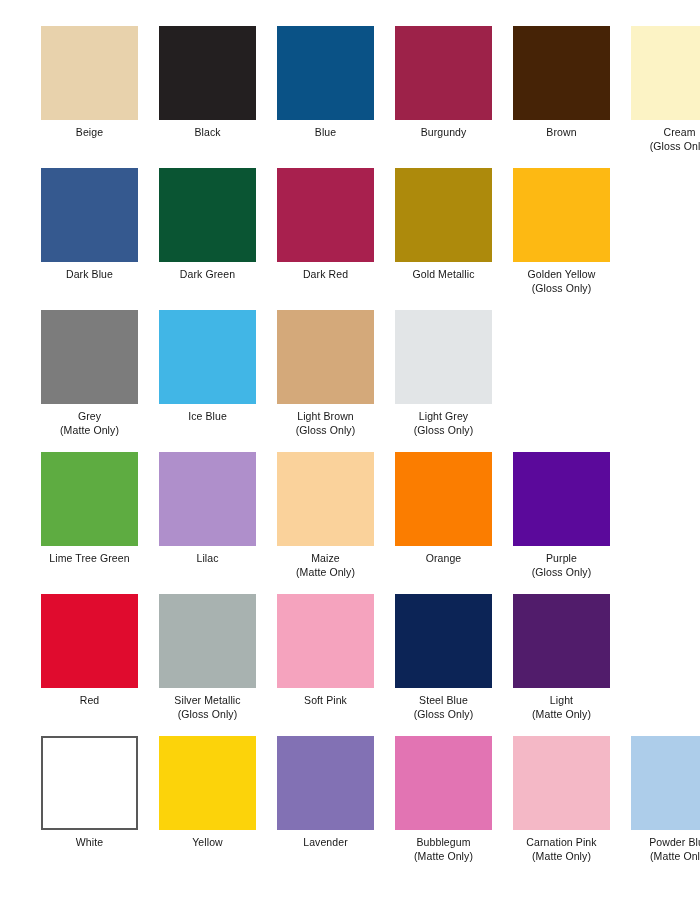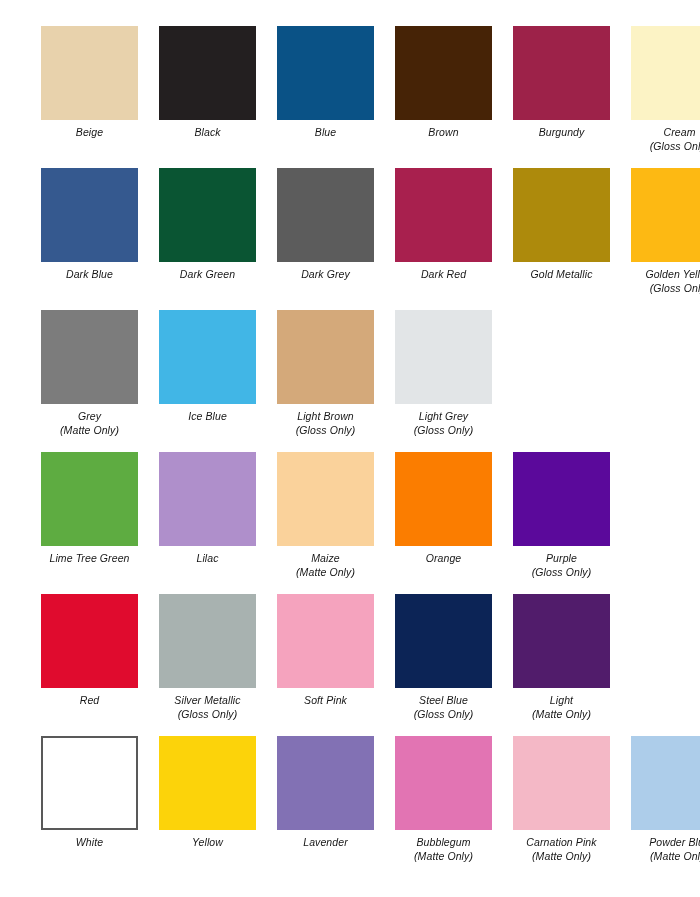--- a/index.html
+++ b/index.html
@@ -54,21 +54,20 @@
     border: 2px solid #595959;
   }
   .swatch-label {
     margin-top: 6px;
     text-align: center;
     font-size: 10.5px;
     line-height: 13.5px;
     color: #161616;
     letter-spacing: 0.1px;
     width: 107px;
-    font-style: italic;
   }
   .swatch-note {
     display: block;
     font-size: 10.5px;
     line-height: 13.5px;
     color: #161616;
   }
   .swatch-note:empty {
     display: none;
   }
@@ -84,44 +83,40 @@
       </div>
       <div class="swatch-cell">
         <div class="swatch-chip" style="background-color: rgb(35, 31, 32);"></div>
         <div class="swatch-label"><span>Black</span></div>
       </div>
       <div class="swatch-cell">
         <div class="swatch-chip" style="background-color: rgb(10, 82, 134);"></div>
         <div class="swatch-label"><span>Blue</span></div>
       </div>
       <div class="swatch-cell">
+        <div class="swatch-chip" style="background-color: rgb(157, 34, 73);"></div>
+        <div class="swatch-label"><span>Burgundy</span></div>
+      </div>
+      <div class="swatch-cell">
         <div class="swatch-chip" style="background-color: rgb(70, 35, 6);"></div>
         <div class="swatch-label"><span>Brown</span></div>
       </div>
       <div class="swatch-cell">
-        <div class="swatch-chip" style="background-color: rgb(157, 34, 73);"></div>
-        <div class="swatch-label"><span>Burgundy</span></div>
-      </div>
-      <div class="swatch-cell">
         <div class="swatch-chip" style="background-color: rgb(252, 243, 197);"></div>
         <div class="swatch-label"><span>Cream</span><span class="swatch-note">(Gloss Only)</span></div>
       </div>
     </div>
     <div class="swatch-row">
       <div class="swatch-cell">
         <div class="swatch-chip" style="background-color: rgb(53, 89, 143);"></div>
         <div class="swatch-label"><span>Dark Blue</span></div>
       </div>
       <div class="swatch-cell">
         <div class="swatch-chip" style="background-color: rgb(10, 85, 51);"></div>
         <div class="swatch-label"><span>Dark Green</span></div>
-      </div>
-      <div class="swatch-cell">
-        <div class="swatch-chip" style="background-color: rgb(92, 92, 92);"></div>
-        <div class="swatch-label"><span>Dark Grey</span></div>
       </div>
       <div class="swatch-cell">
         <div class="swatch-chip" style="background-color: rgb(168, 32, 78);"></div>
         <div class="swatch-label"><span>Dark Red</span></div>
       </div>
       <div class="swatch-cell">
         <div class="swatch-chip" style="background-color: rgb(173, 138, 12);"></div>
         <div class="swatch-label"><span>Gold Metallic</span></div>
       </div>
       <div class="swatch-cell">

